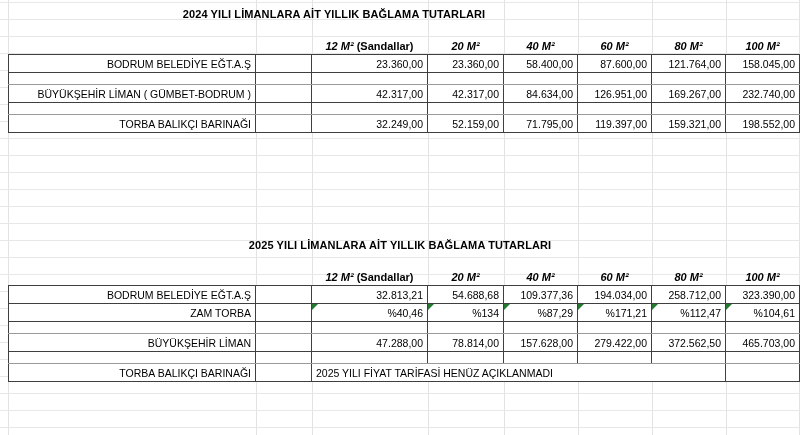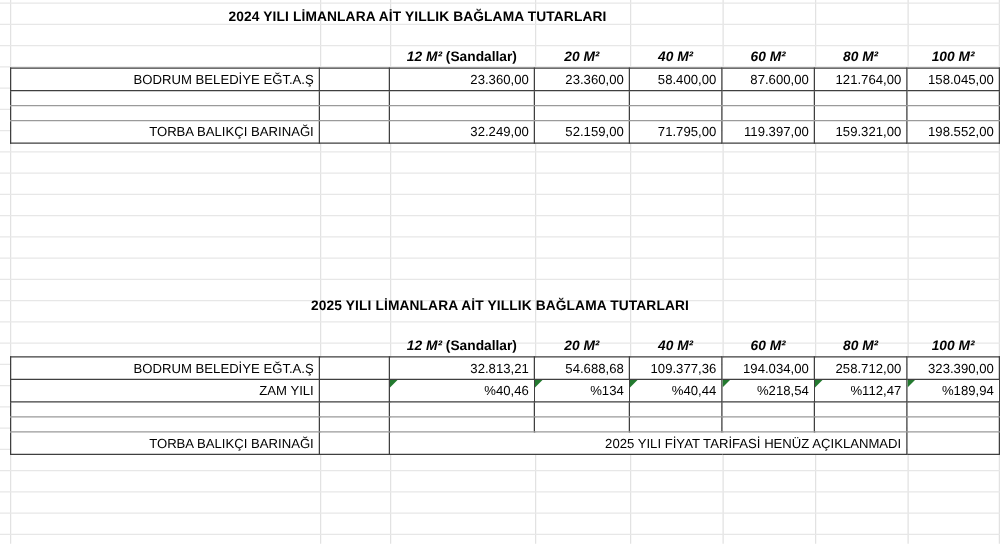--- a/index.html
+++ b/index.html
@@ -73,21 +73,21 @@
     height: 16px;
   }
   tr.hdr td .sub { font-style: normal; }
 
   
   td.b {
     border: 1px solid #3f3f3f;
   }
   td.num { text-align: right; }
   td.lbl { text-align: right; }
-  td.ctr { text-align: right; }
+  td.ctr { text-align: left; }
 
   
   tr.spacer td { height: 11px; }
   tr.spacer td.b { border-top: 1px solid #9a9a9a; border-bottom: 1px solid #9a9a9a; }
 
   td.nb { border: none; background: transparent; }
 
   
   td.cmt { position: relative; }
   td.cmt::before {
@@ -188,20 +188,30 @@
         <td class="b"></td>
         <td class="b"></td>
         <td class="b"></td>
         <td class="b"></td>
         <td class="b"></td>
         <td class="b"></td>
         <td class="b"></td>
         <td class="b"></td>
       </tr>
 
+      <tr>
+        <td class="b lbl">BÜYÜKŞEHİR LİMAN ( GÜMBET-BODRUM )</td>
+        <td class="b"></td>
+        <td class="b num">42.317,00</td>
+        <td class="b num">42.317,00</td>
+        <td class="b num">84.634,00</td>
+        <td class="b num">126.951,00</td>
+        <td class="b num">169.267,00</td>
+        <td class="b num">232.740,00</td>
+      </tr>
       <tr class="spacer">
         <td class="b"></td>
         <td class="b"></td>
         <td class="b"></td>
         <td class="b"></td>
         <td class="b"></td>
         <td class="b"></td>
         <td class="b"></td>
         <td class="b"></td>
       </tr>
@@ -250,41 +260,51 @@
         <td class="b"></td>
         <td class="b num">32.813,21</td>
         <td class="b num">54.688,68</td>
         <td class="b num">109.377,36</td>
         <td class="b num">194.034,00</td>
         <td class="b num">258.712,00</td>
         <td class="b num">323.390,00</td>
       </tr>
 
       <tr>
-        <td class="b lbl">ZAM YILI</td>
+        <td class="b lbl">ZAM TORBA</td>
         <td class="b"></td>
         <td class="b lbl cmt">%40,46</td>
         <td class="b lbl cmt">%134</td>
-        <td class="b lbl cmt">%40,44</td>
-        <td class="b lbl cmt">%218,54</td>
+        <td class="b lbl cmt">%87,29</td>
+        <td class="b lbl cmt">%171,21</td>
         <td class="b lbl cmt">%112,47</td>
-        <td class="b lbl cmt">%189,94</td>
+        <td class="b lbl cmt">%104,61</td>
       </tr>
 
       <tr class="spacer">
         <td class="b"></td>
         <td class="b"></td>
         <td class="b"></td>
         <td class="b"></td>
         <td class="b"></td>
         <td class="b"></td>
         <td class="b"></td>
         <td class="b"></td>
       </tr>
 
+      <tr>
+        <td class="b lbl">BÜYÜKŞEHİR LİMAN</td>
+        <td class="b"></td>
+        <td class="b num">47.288,00</td>
+        <td class="b num">78.814,00</td>
+        <td class="b num">157.628,00</td>
+        <td class="b num">279.422,00</td>
+        <td class="b num">372.562,50</td>
+        <td class="b num">465.703,00</td>
+      </tr>
 
       <tr class="spacer">
         <td class="b"></td>
         <td class="b"></td>
         <td class="b"></td>
         <td class="b"></td>
         <td class="b"></td>
         <td class="b"></td>
         <td class="b"></td>
         <td class="b"></td>

